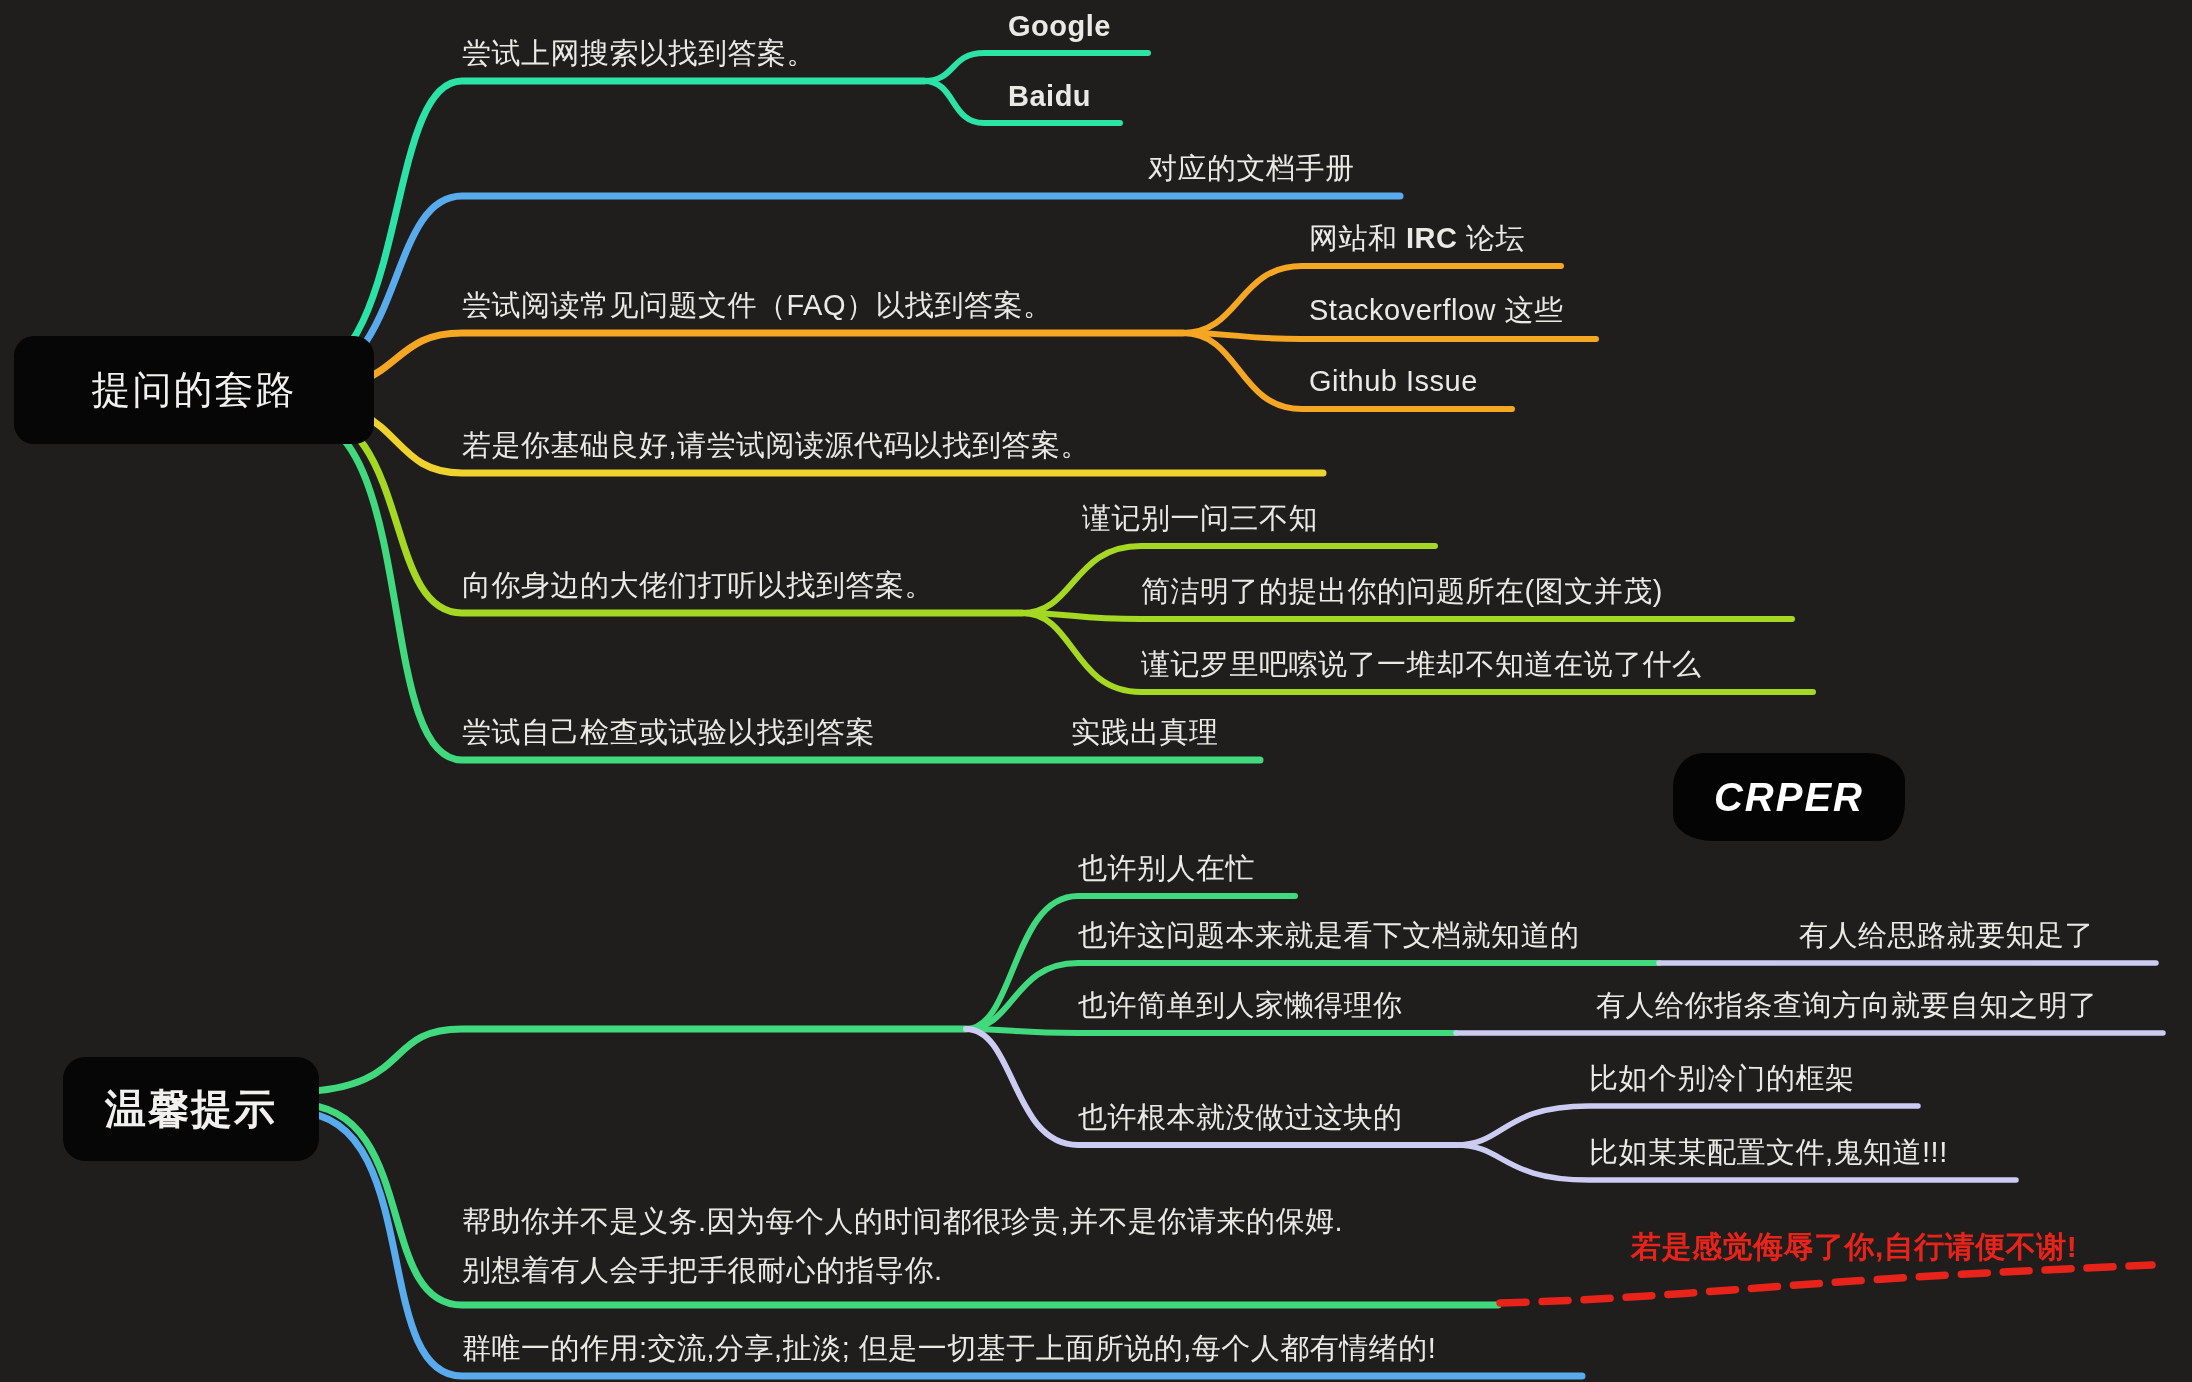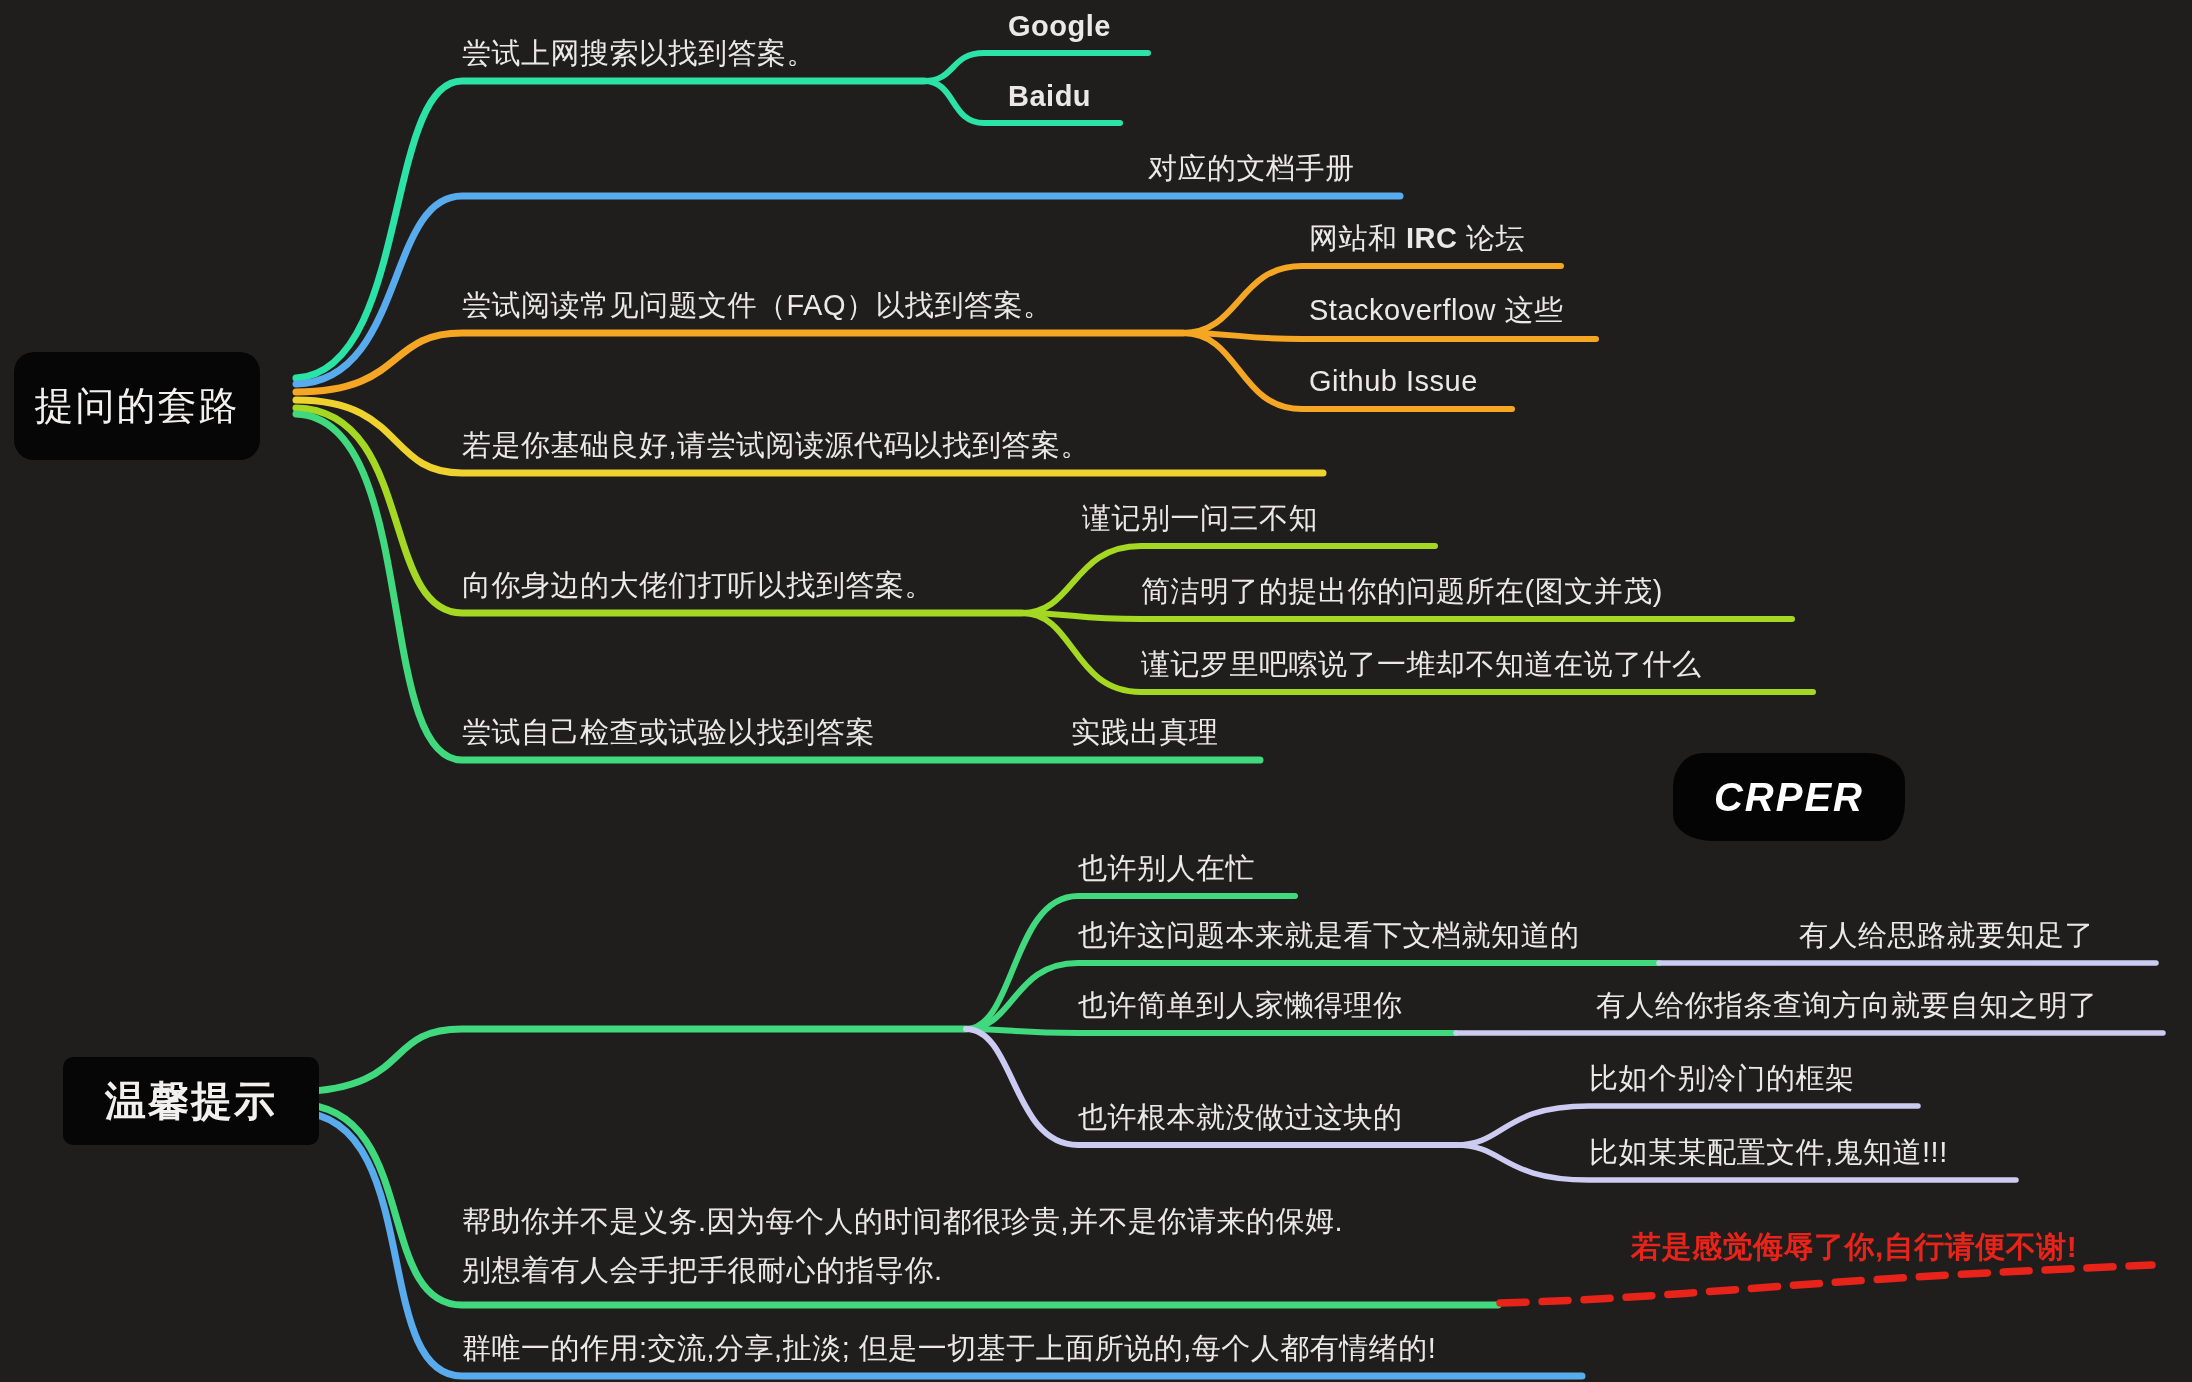--- a/index.html
+++ b/index.html
@@ -25,22 +25,22 @@
     position:absolute; font-size:29px; line-height:1.25; color:var(--text);
     white-space:nowrap; letter-spacing:0.5px; cursor:default;
   }
   .b{font-weight:bold;}
   .warn{color:var(--red);font-weight:bold;font-size:30px;}
   .root{
     position:absolute; background:var(--nodebg); color:var(--nodetext);
     display:flex; align-items:center; justify-content:center;
     border-radius:20px; z-index:3;
   }
-  .root1{left:14px; top:336px; width:246px; height:108px; font-size:39px; letter-spacing:2px;margin-top:16px;}
-  .root2{left:63px; top:1057px; width:256px; height:88px; font-size:41px; font-weight:bold; letter-spacing:2px; border-radius:10px;}
+  .root1{left:14px; top:336px; width:360px; height:108px; font-size:39px; letter-spacing:2px;}
+  .root2{left:63px; top:1057px; width:256px; height:104px; font-size:41px; font-weight:bold; letter-spacing:2px; border-radius:22px;}
   .cloud{
     position:absolute; left:1673px; top:753px; width:232px; height:88px;
     background:#040404; color:#ffffff; display:flex; align-items:center; justify-content:center;
     font-size:40px; font-weight:bold; font-style:italic; letter-spacing:2px;
     border-radius:30px 38px 26px 40px / 34px 28px 38px 26px;
     z-index:2;
   }
 </style>
 </head>
 <body>

